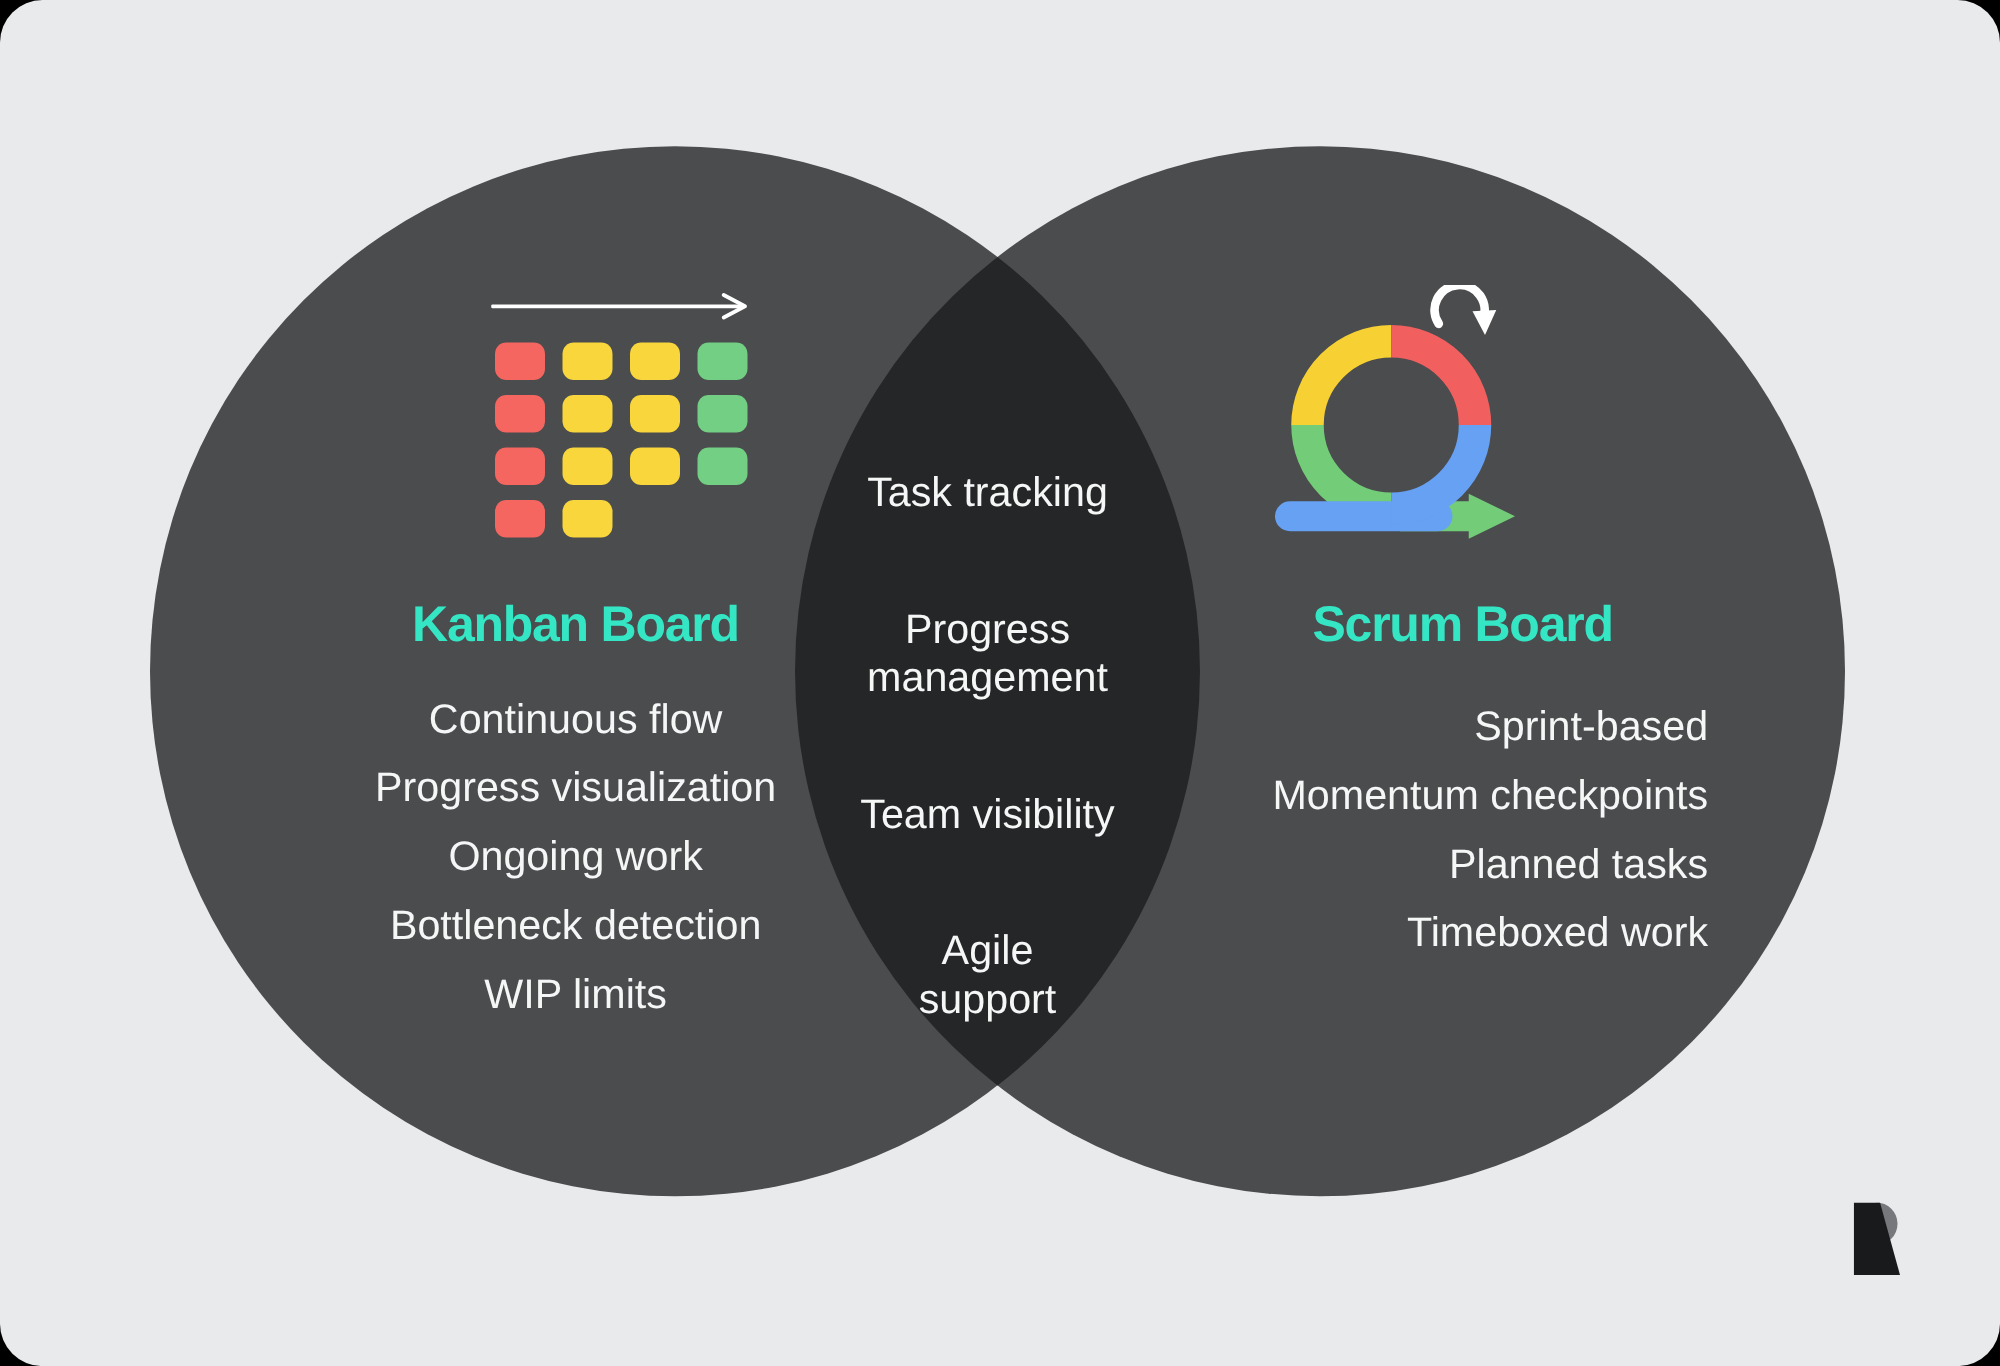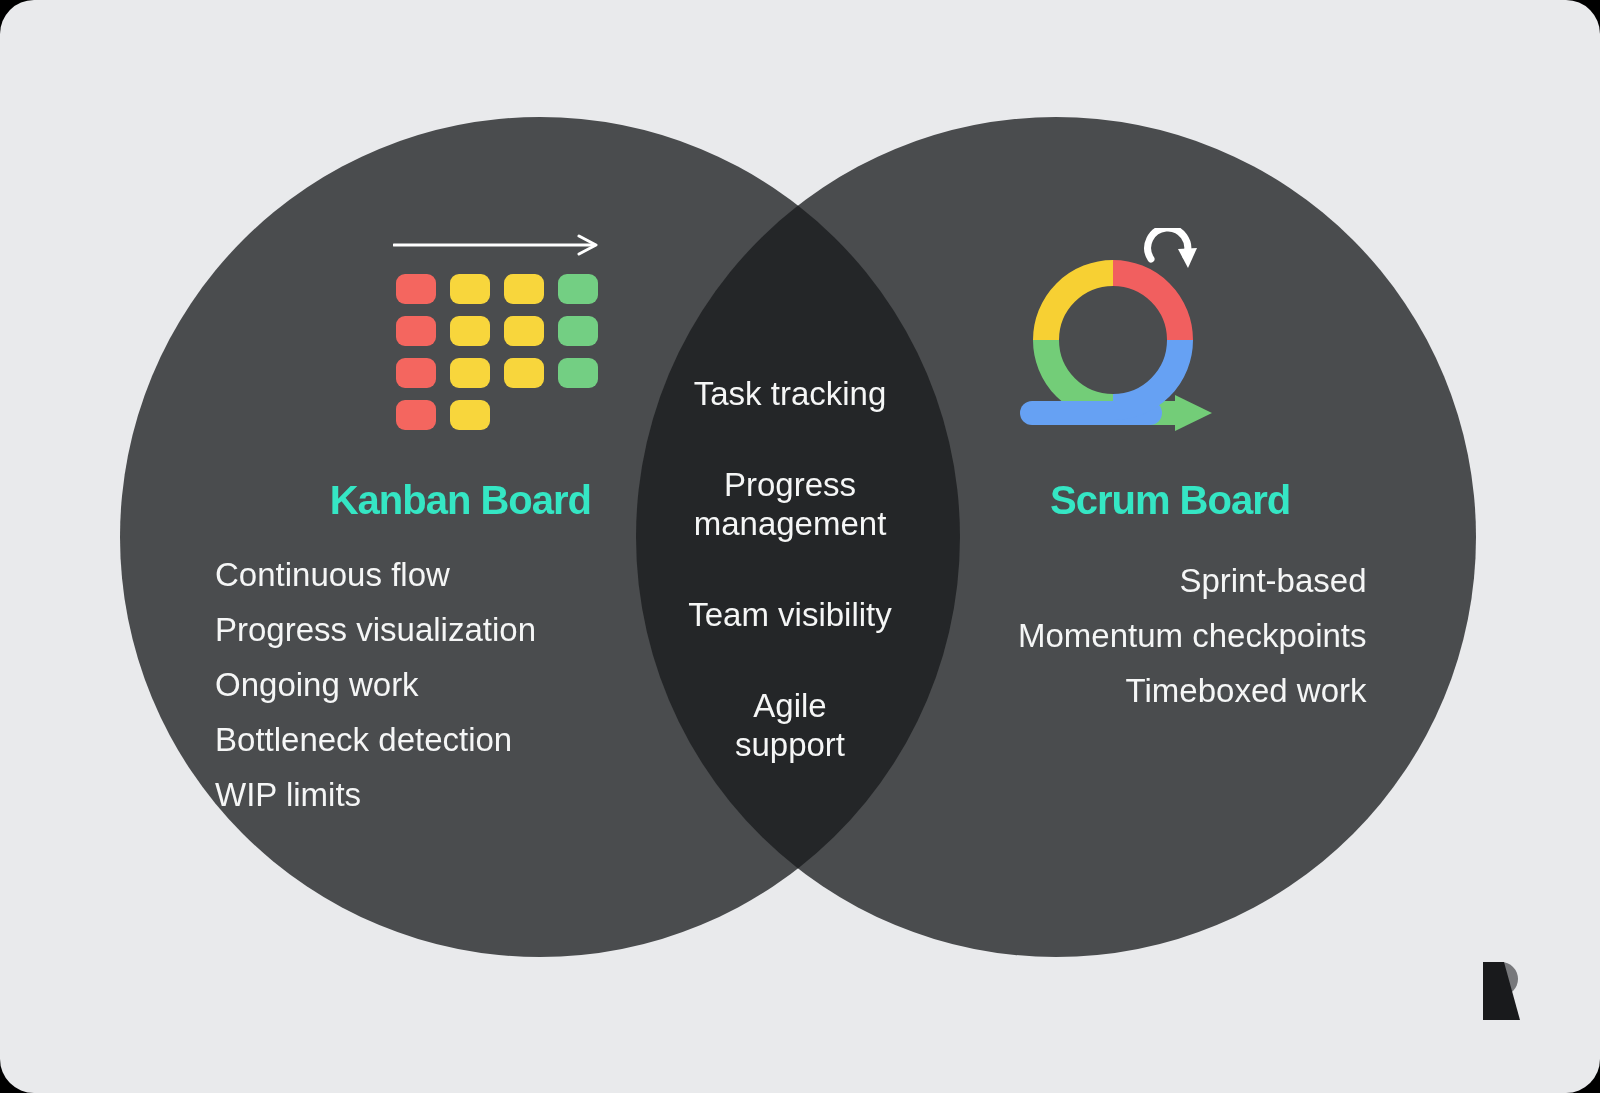--- a/index.html
+++ b/index.html
@@ -40,30 +40,30 @@
 
   .trait-list {
     position: absolute;
     margin: 0; padding: 0;
     list-style: none;
     font-size: 33px;
     line-height: 55px;
     color: var(--text-light, #f5f6f6);
     white-space: nowrap;
   }
-  .trait-list.left  { right: 1064px; top: 547px; text-align: left; }
+  .trait-list.left  { right: 979px; top: 547px; text-align: center; }
   .trait-list.right { left: 1018px;  top: 553px; text-align: right; }
 
   .overlap-list {
     position: absolute;
     left: 640px; top: 374px;
     width: 300px;
     display: flex;
     flex-direction: column;
-    gap: 52px;
+    gap: 70px;
     text-align: center;
     font-size: 33px;
     line-height: 39px;
     color: var(--text-light, #f5f6f6);
   }
   .overlap-list p { margin: 0; white-space: pre-line; }
 
   
   .kanban-flow-arrow {
     position: absolute;
@@ -160,20 +160,21 @@
 management</p>
     <p>Team visibility</p>
     <p>Agile
 support</p>
   </div>
 
   <h1 class="side-title right">Scrum Board</h1>
   <ul class="trait-list right">
     <li>Sprint-based</li>
     <li>Momentum checkpoints</li>
+    <li>Planned tasks</li>
     <li>Timeboxed work</li>
   </ul>
 
   <svg class="brand-logo" width="38" height="58" viewBox="0 0 38 58" aria-hidden="true">
     <path d="M18,0 A17,17 0 0 1 18,34 Z" style="fill:var(--logo-gray,#77787b)"></path>
     <polygon points="0,0 21,0 37,58 0,58" style="fill:var(--logo-dark,#191a1c)"></polygon>
   </svg>
 
 </div>
 

